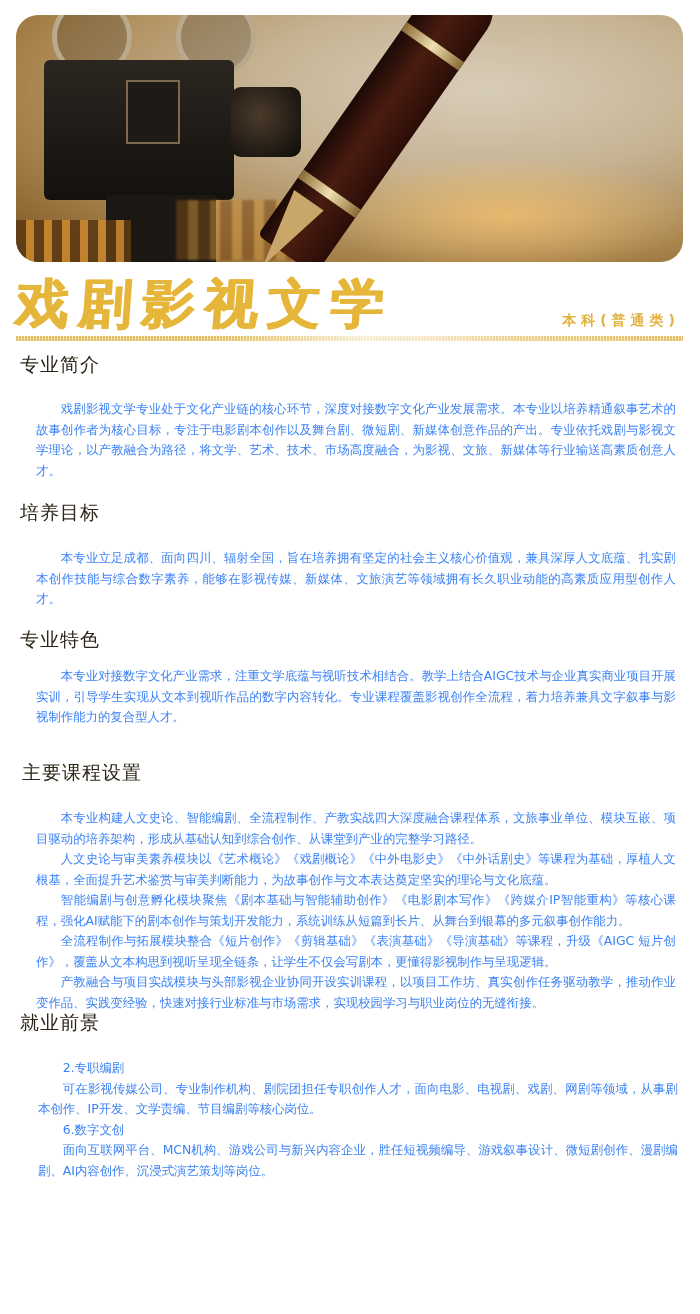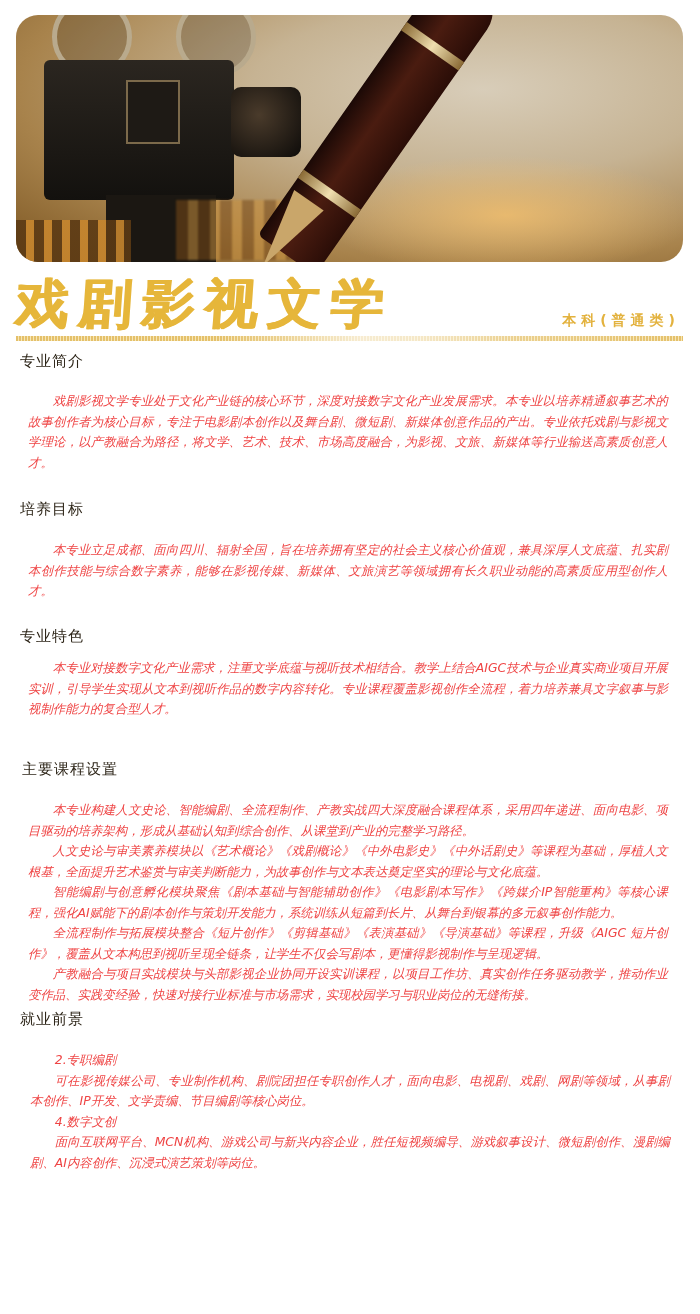--- a/index.html
+++ b/index.html
@@ -38,23 +38,23 @@
            color: #e6b63a; letter-spacing: 10px; line-height: 68px;
            text-shadow: 1px 0 0 #e6b63a, -1px 0 0 #e6b63a; transform: skewX(-4deg); }
   .subtitle { position: absolute; right: 20px; top: 312px; font-size: 14px; font-weight: 700;
            color: #e3b23e; letter-spacing: 5px; }
   .divider { position: absolute; left: 16px; top: 336px; width: 667px; height: 5px;
            background: repeating-linear-gradient(90deg, #e4c06a 0 2px, #f7e6b4 2px 3px);
            -webkit-mask: linear-gradient(90deg,#000 0%,#000 40%,rgba(0,0,0,.6) 60%,#000 100%); }
   .divider::after { content:""; position:absolute; left:0; top:0; right:0; bottom:0;
            background: linear-gradient(90deg, rgba(255,255,255,0) 0%, rgba(255,255,255,0) 30%, rgba(255,255,255,.6) 52%, rgba(255,255,255,0) 75%); }
 
-  .sec-title { position: absolute; left: 20px; font-size: 15px; color: #2d2518; font-weight: 500; letter-spacing: 1px; }
+  .sec-title { position: absolute; left: 20px; font-size: 19px; color: #2d2518; font-weight: 500; letter-spacing: 1px; }
   .para { position: absolute; left: 20px; width: 640px; font-size: 12.4px; line-height: 20.5px;
-          color: #ef4444; text-align: justify; margin: 8px; font-style: italic; }
+          color: #3b82f6; text-align: justify; margin: 16px; }
   .para p { margin: 0; text-indent: 2em; }
   .para p.sub { text-indent: 2em; }
 </style>
 </head>
 <body>
 
 <div class="hero">
   <div class="glow"></div>
   <div class="reel r1"></div>
   <div class="reel r2"></div>
@@ -86,26 +86,26 @@
   <p>本专业立足成都、面向四川、辐射全国，旨在培养拥有坚定的社会主义核心价值观，兼具深厚人文底蕴、扎实剧本创作技能与综合数字素养，能够在影视传媒、新媒体、文旅演艺等领域拥有长久职业动能的高素质应用型创作人才。</p>
 </div>
 
 <div class="sec-title" style="top:627px">专业特色</div>
 <div class="para" style="top:650px">
   <p>本专业对接数字文化产业需求，注重文学底蕴与视听技术相结合。教学上结合AIGC技术与企业真实商业项目开展实训，引导学生实现从文本到视听作品的数字内容转化。专业课程覆盖影视创作全流程，着力培养兼具文字叙事与影视制作能力的复合型人才。</p>
 </div>
 
 <div class="sec-title" style="top:760px; left:22px">主要课程设置</div>
 <div class="para" style="top:792px">
-  <p>本专业构建人文史论、智能编剧、全流程制作、产教实战四大深度融合课程体系，采用四年递进、面向电影、项目驱动的培养架构，形成从基础认知到综合创作、从课堂到产业的完整学习路径。</p>
+  <p>本专业构建人文史论、智能编剧、全流程制作、产教实战四大深度融合课程体系，文旅事业单位、模块互嵌、项目驱动的培养架构，形成从基础认知到综合创作、从课堂到产业的完整学习路径。</p>
   <p>人文史论与审美素养模块以《艺术概论》《戏剧概论》《中外电影史》《中外话剧史》等课程为基础，厚植人文根基，全面提升艺术鉴赏与审美判断能力，为故事创作与文本表达奠定坚实的理论与文化底蕴。</p>
   <p>智能编剧与创意孵化模块聚焦《剧本基础与智能辅助创作》《电影剧本写作》《跨媒介IP智能重构》等核心课程，强化AI赋能下的剧本创作与策划开发能力，系统训练从短篇到长片、从舞台到银幕的多元叙事创作能力。</p>
   <p>全流程制作与拓展模块整合《短片创作》《剪辑基础》《表演基础》《导演基础》等课程，升级《AIGC 短片创作》，覆盖从文本构思到视听呈现全链条，让学生不仅会写剧本，更懂得影视制作与呈现逻辑。</p>
   <p>产教融合与项目实战模块与头部影视企业协同开设实训课程，以项目工作坊、真实创作任务驱动教学，推动作业变作品、实践变经验，快速对接行业标准与市场需求，实现校园学习与职业岗位的无缝衔接。</p>
 </div>
 
 <div class="sec-title" style="top:1010px">就业前景</div>
 <div class="para" style="top:1042px; left:22px">
   <p class="sub">2.专职编剧</p>
   <p>可在影视传媒公司、专业制作机构、剧院团担任专职创作人才，面向电影、电视剧、戏剧、网剧等领域，从事剧本创作、IP开发、文学责编、节目编剧等核心岗位。</p>
-  <p class="sub">4.数字文创</p>
+  <p class="sub">6.数字文创</p>
   <p>面向互联网平台、MCN机构、游戏公司与新兴内容企业，胜任短视频编导、游戏叙事设计、微短剧创作、漫剧编剧、AI内容创作、沉浸式演艺策划等岗位。</p>
 </div>
 
 </body></html>

